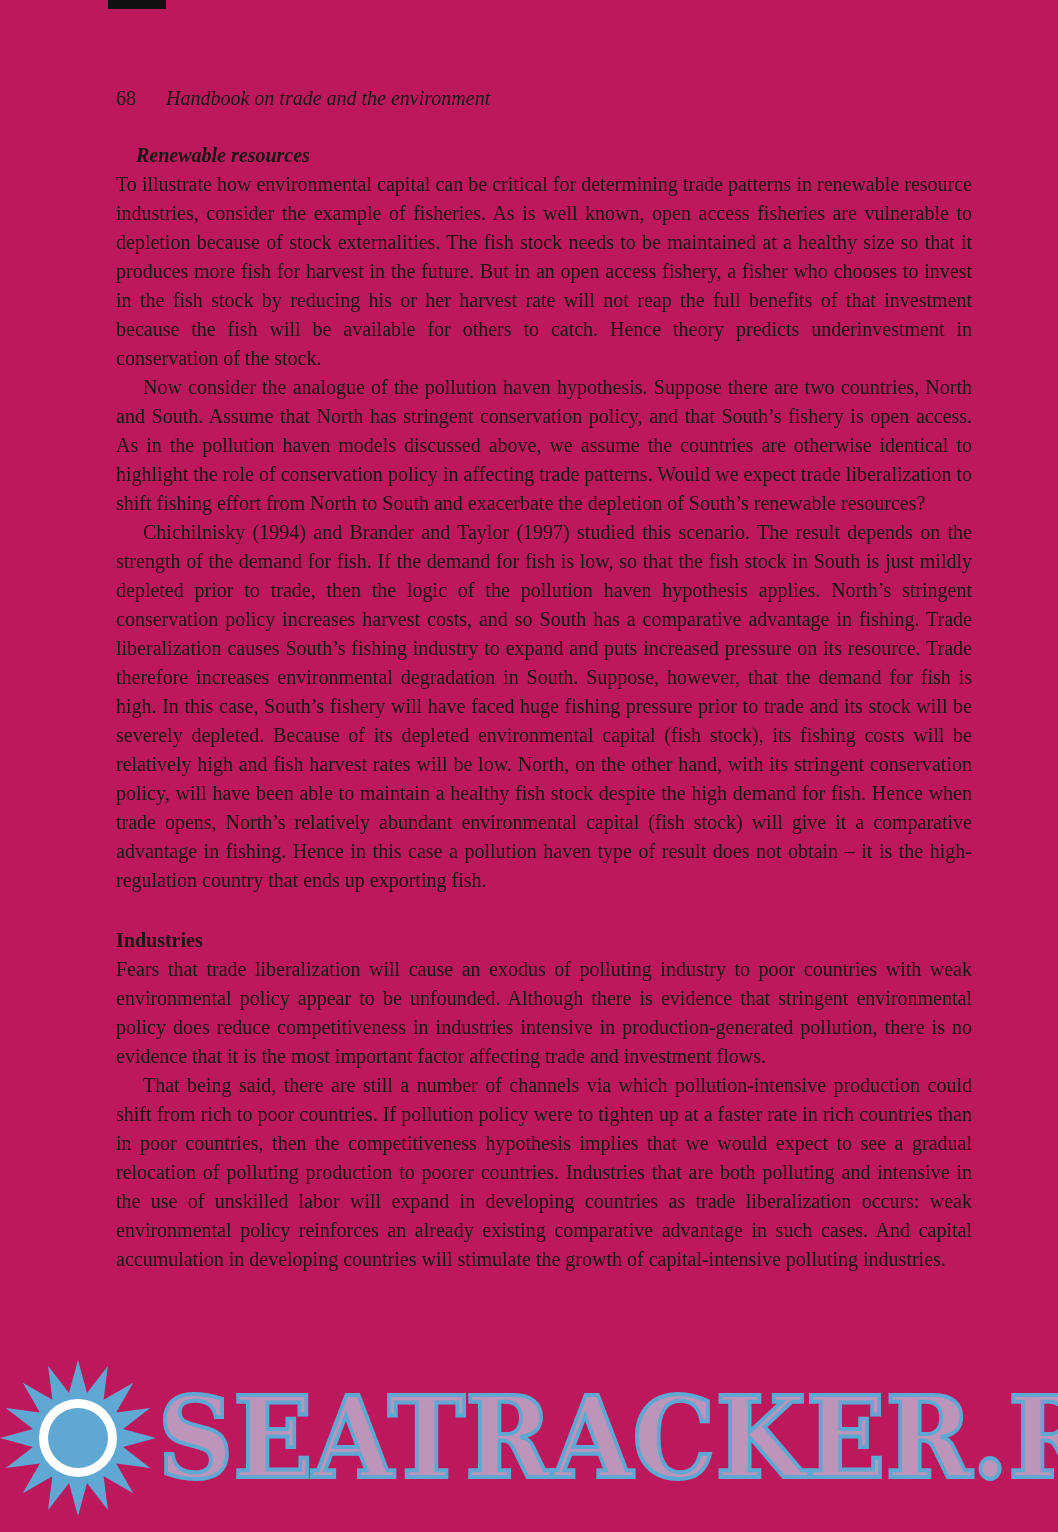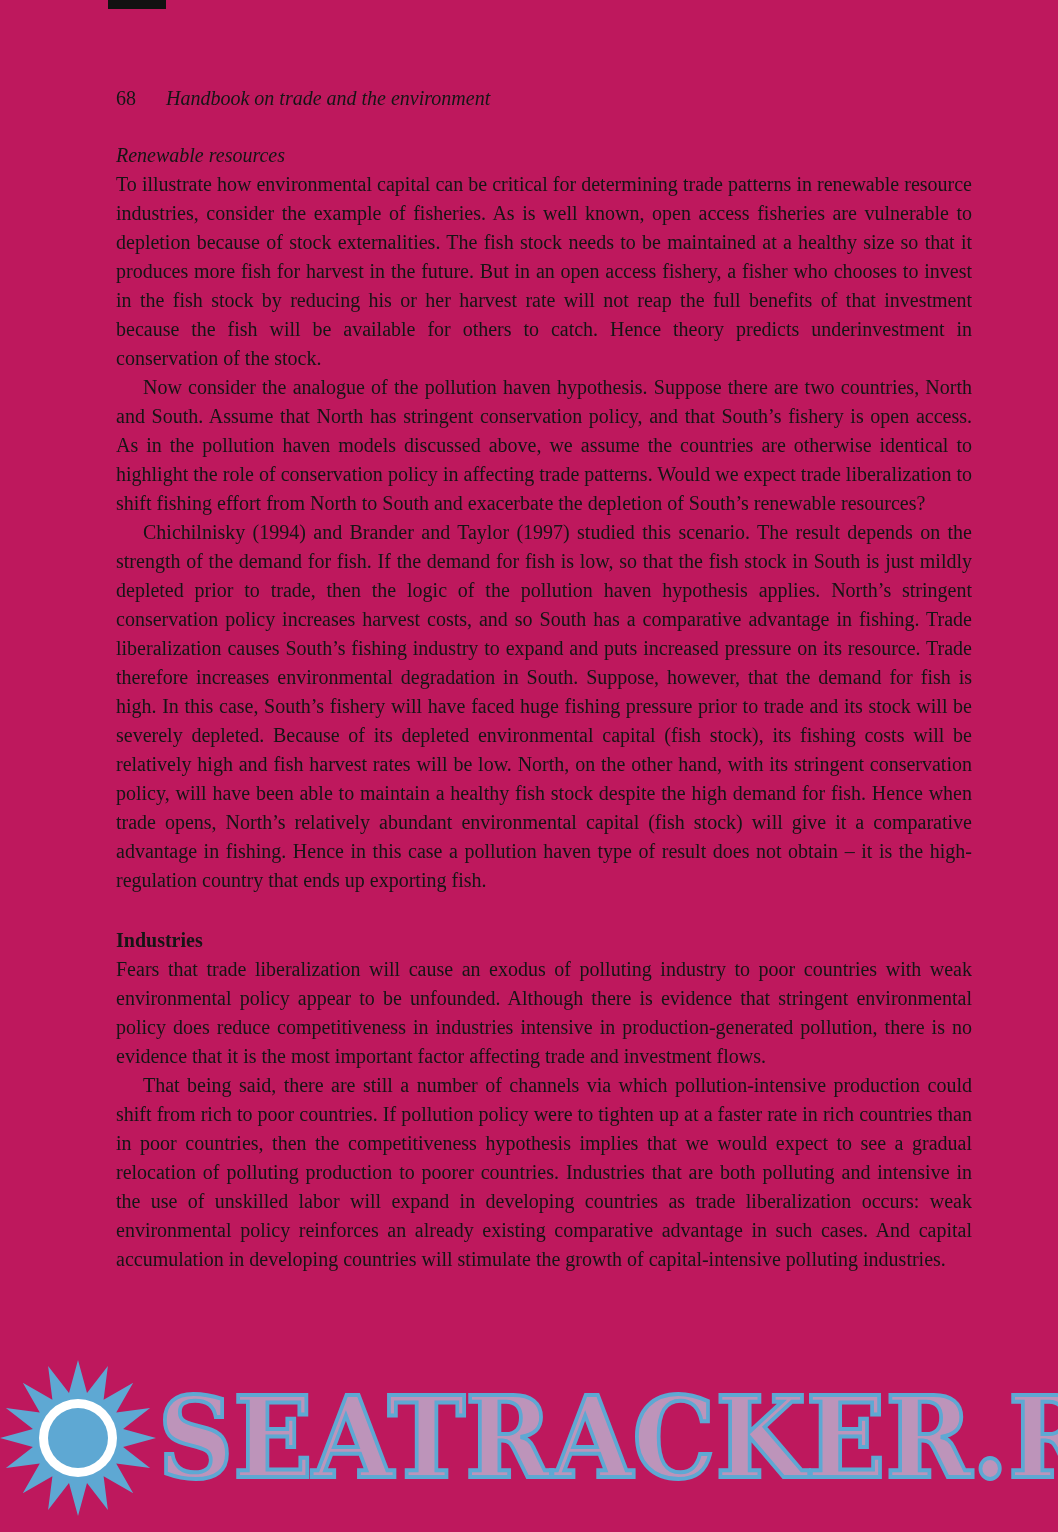--- a/index.html
+++ b/index.html
@@ -35,21 +35,21 @@
     font-style: normal;
     margin-right: 30px;
   }
   .running-title { font-style: italic; }
   h2 {
     font-size: 20px;
     line-height: 29px;
     margin: 0;
     padding: 0;
   }
-  .heading-italic { font-style: italic; font-weight: normal; }
+  .heading-italic { font-style: italic; font-weight: bold; margin-left: 20px; }
   .heading-bold { font-style: normal; font-weight: bold; }
   p {
     margin: 0;
     font-size: 20px;
     line-height: 29px;
     text-align: justify;
     font-family: Liberation Serif, serif;
   }
   p.indent { text-indent: 27px; }
   .section-conclusion { margin-top: 31px; }

